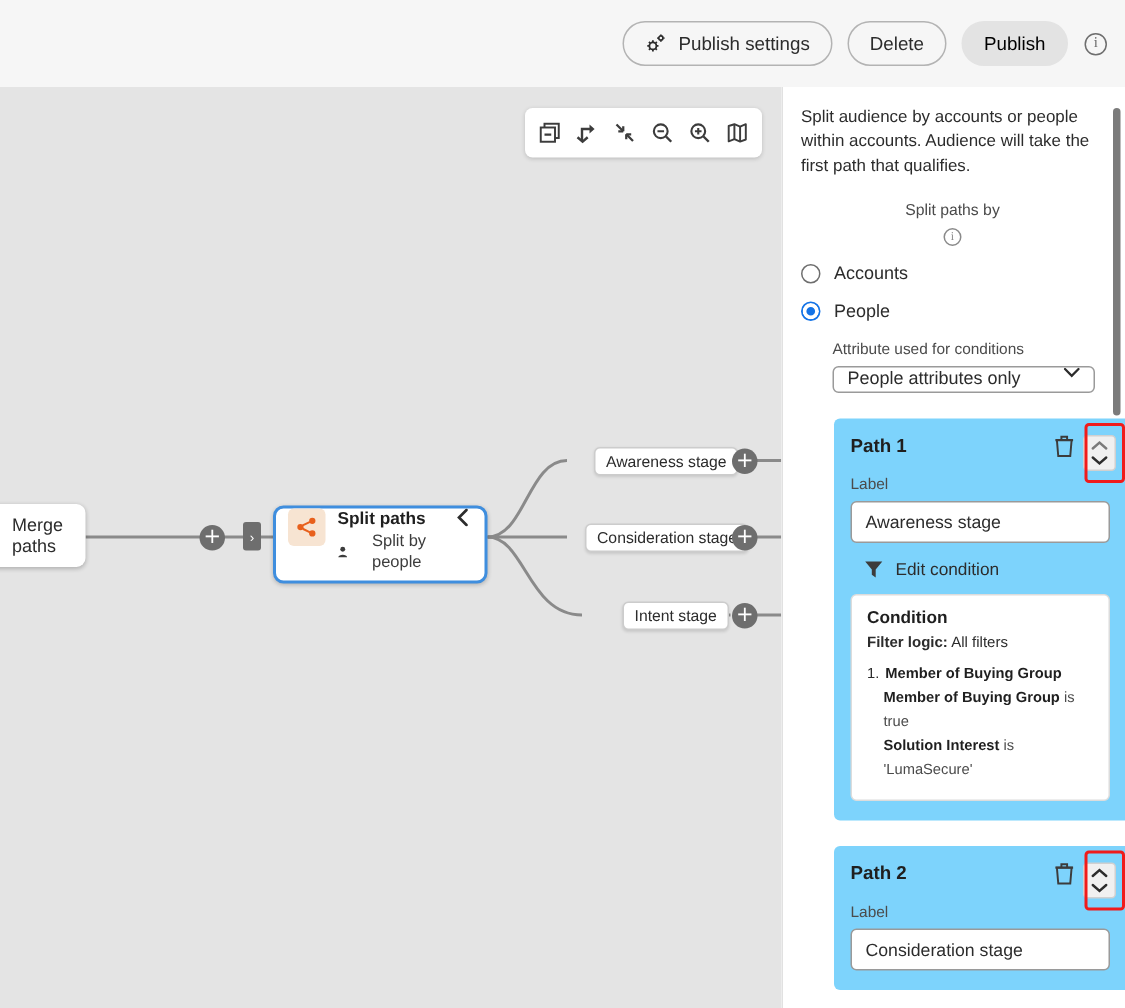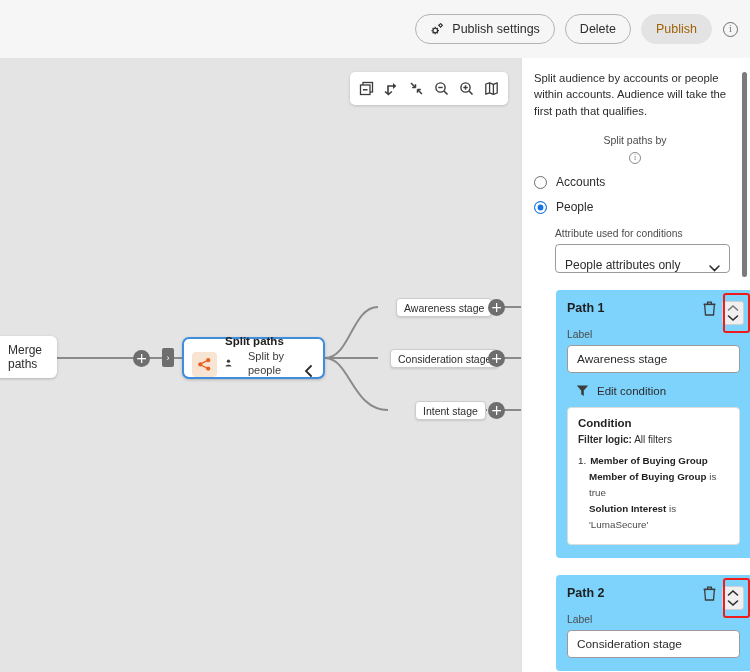--- a/index.html
+++ b/index.html
@@ -21,21 +21,21 @@
     padding-right: 12px;
   }
   .btn {
     height: 30px; border: 1px solid #b3b3b3; border-radius: 15px;
     background: #f6f6f6; color: #2c2c2c;
     font-size: 12.5px; padding: 0 14px;
     display: inline-flex; align-items: center; gap: 7px;
     cursor: pointer; white-space: nowrap;
   }
   .btn.disabled {
-    background: #e3e3e3; border-color: #e3e3e3; color: #a16207; cursor: default; justify-content: flex-end;
+    background: #e3e3e3; border-color: #e3e3e3; color: #000000; cursor: default; justify-content: flex-end;
   }
   .btn + .btn { margin-left: 10px; }
   .info-circle {
     margin-left: 11px; width: 15px; height: 15px; border-radius: 50%;
     border: 1.3px solid #6e6e6e; color: #6e6e6e;
     font-size: 10px; line-height: 12.4px; text-align: center;
     font-family: "Liberation Serif", serif; cursor: pointer; flex: none;
   }
   .gear-ico { width: 15px; height: 14px; display:block; }
 
@@ -61,23 +61,23 @@
   .node {
     position: absolute; background: #ffffff; border-radius: 6px;
     box-shadow: 0 1px 3px rgba(0,0,0,.22);
   }
   .node-merge {
     left: -60px; top: 278px; width: 117px; height: 42px;
     display: flex; align-items: center; padding-left: 68px;
     font-size: 12px; color: #2c2c2c;
   }
   .node-split {
-    left: 182px; top: 279px; width: 143px; height: 42px;
+    left: 182px; top: 279px; width: 143px; height: 52px;
     border: 2px solid #3f8ede; border-radius: 7px;
-    display: flex; align-items: flex-end; padding: 0 8px;
+    display: flex; align-items: flex-start; padding: 0 8px;
   }
   .split-ico {
     width: 25px; height: 25px; border-radius: 4px; background: #f7e4d2;
     display: flex; align-items: center; justify-content: center; flex: none;
   }
   .split-text { margin-left: 8px; flex: 1; line-height: 1.28; }
   .split-title { font-size: 11.5px; font-weight: bold; color: #1f1f1f; }
   .split-sub {
     font-size: 11px; color: #3c3c3c;
     display: flex; align-items: center; gap: 16px;
@@ -128,23 +128,23 @@
     width: 13px; height: 13px; border-radius: 50%;
     border: 1.6px solid #6e6e6e; background: #fff; flex: none;
   }
   .radio.on {
     border-color: #1473e6; background: #1473e6;
     box-shadow: inset 0 0 0 2.6px #ffffff;
   }
   .sub-field { margin-left: 21px; margin-top: 14px; }
   .sub-field .cap { font-size: 10.3px; color: #4b4b4b; }
   .select {
-    margin-top: 5px; height: 29px; width: 175px;
+    margin-top: 5px; height: 18px; width: 175px;
     border: 1px solid #9a9a9a; border-radius: 4px; background: #fff;
-    display: flex; align-items: flex-end; justify-content: space-between;
+    display: flex; align-items: flex-start; justify-content: space-between;
     padding: 0 9px; font-size: 12px; cursor: pointer;
   }
 
   
   .card {
     position: relative; margin-top: 17px; margin-left: 22px;
     width: 199px; background: #7dd3fc; border-radius: 4px;
     padding: 11px 11px 13px 11px;
   }
   .card-head { display: flex; align-items: flex-start; }

